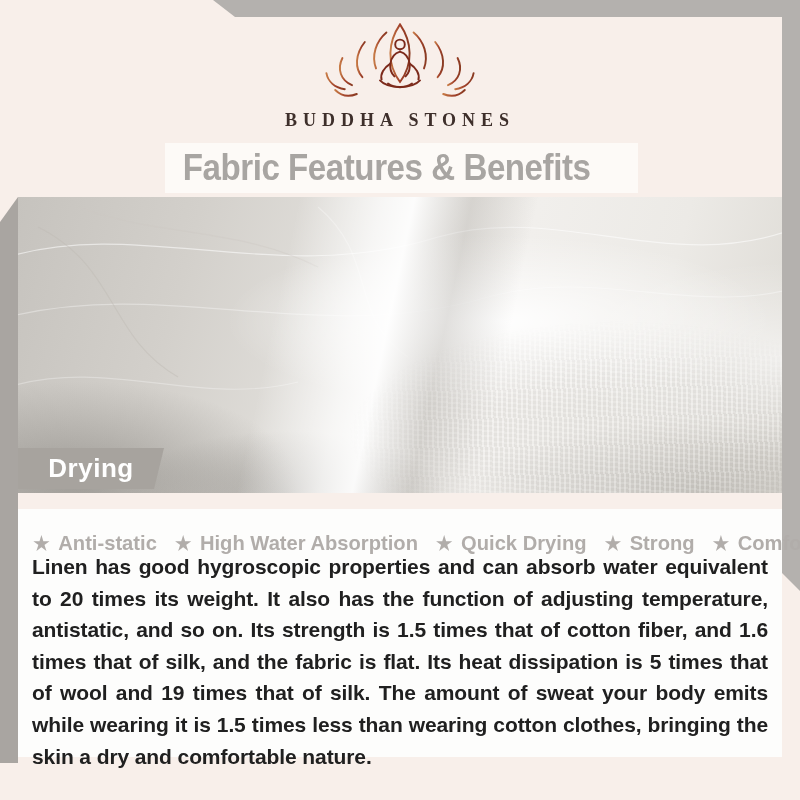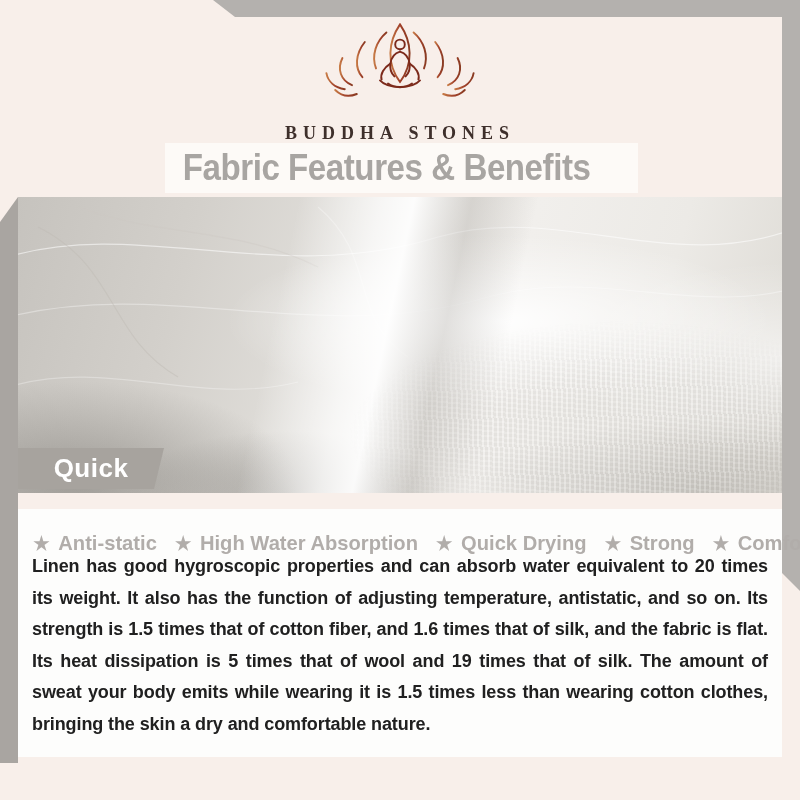--- a/index.html
+++ b/index.html
@@ -11,21 +11,21 @@
   .ribbon-top   { position:absolute; left:213px; top:0; width:587px; height:17px; background:#b4b1ae;
                   clip-path:polygon(0 0,100% 0,100% 100%,22px 100%); }
   .ribbon-right { position:absolute; left:782px; top:0; width:18px; height:591px; background:#b4b1ae;
                   clip-path:polygon(0 0,100% 0,100% 100%,0 calc(100% - 18px)); }
   .ribbon-left  { position:absolute; left:0; top:197px; width:18px; height:566px; background:#a9a5a1;
                   clip-path:polygon(0 25px,100% 0,100% 100%,0 100%); }
 
   
   .brand { position:absolute; top:22px; left:0; width:100%; text-align:center; }
   .lotus { width:176px; height:88px; display:block; margin:0 auto; }
-  .brand-name { margin-top:13px; font-family:"Liberation Serif", serif; font-size:18px; font-weight:700;
+  .brand-name { margin-top:0; font-family:"Liberation Serif", serif; font-size:18px; font-weight:700;
                 letter-spacing:6px; color:#3e2f2b; }
 
   
   .banner { position:absolute; left:165px; top:143px; width:473px; height:50px; background:#fdfaf7;
             display:flex; align-items:center; justify-content:flex-start; }
   .banner h1 { margin:0; font-size:36px; font-weight:700; color:#a8a5a2; letter-spacing:-0.5px;
                white-space:nowrap; transform:scaleX(0.92); }
 
   
   .photo { position:absolute; left:18px; top:197px; width:764px; height:296px;
@@ -54,21 +54,21 @@
            display:flex; align-items:center; justify-content:center;
            color:#ffffff; font-size:26px; font-weight:700; letter-spacing:0.5px; }
 
   
   .panel { position:absolute; left:18px; top:509px; width:764px; height:248px; background:#fdfdfc; }
   .features { position:absolute; top:22px; left:0; width:100%; text-align:center; white-space:nowrap;
               font-weight:700; color:#b1adaa; font-size:21px; transform:scaleX(0.96); }
   .features .star { font-size:19px; padding:0 9px 0 13px; }
   .features .star:first-child { padding-left:0; }
   .desc { position:absolute; top:42px; left:14px; width:736px; margin:0;
-          font-size:18px; font-weight:700; color:#202020; line-height:31.6px;
+          font-size:21px; font-weight:700; color:#202020; line-height:31.6px;
           text-align:justify; letter-spacing:-0.1px; }
 </style>
 </head>
 <body>
 
 <div class="canvas">
 
   <div class="ribbon-top"></div>
   <div class="ribbon-right"></div>
   <div class="ribbon-left"></div>
@@ -119,21 +119,21 @@
         <path d="M-10,120 C150,80 300,150 470,100 C580,70 680,120 780,90" stroke="rgba(255,255,255,0.35)"></path>
         <path d="M20,30 C100,70 90,140 160,180" stroke="rgba(190,186,180,0.45)"></path>
         <path d="M300,10 C360,60 330,120 390,160" stroke="rgba(255,255,255,0.3)"></path>
         <path d="M60,10 C140,40 220,30 300,70" stroke="rgba(205,201,195,0.4)"></path>
         <path d="M-10,190 C90,160 180,210 280,185" stroke="rgba(255,255,255,0.3)"></path>
       </g>
     </svg>
     <div class="fold"></div>
     <div class="weave"></div>
     <div class="badge">
-      <span>Quick</span>
+      <span>Drying</span>
     </div>
   </figure>
 
   <section class="panel">
     <div class="features">
       <span class="star">★</span><span class="feat">Anti-static</span>
       <span class="star">★</span><span class="feat">High Water Absorption</span>
       <span class="star">★</span><span class="feat">Quick Drying</span>
       <span class="star">★</span><span class="feat">Strong</span>
       <span class="star">★</span><span class="feat">Comfortable</span>

